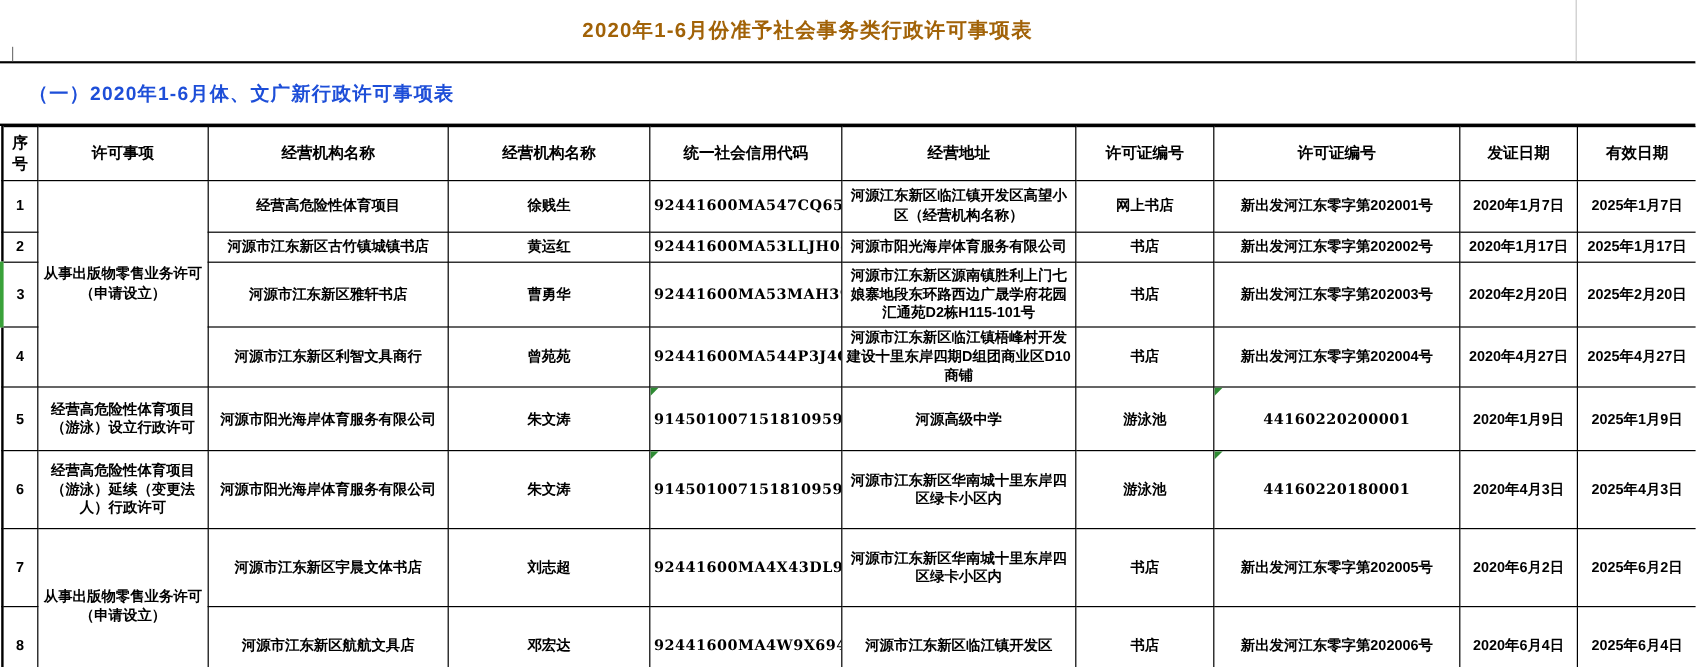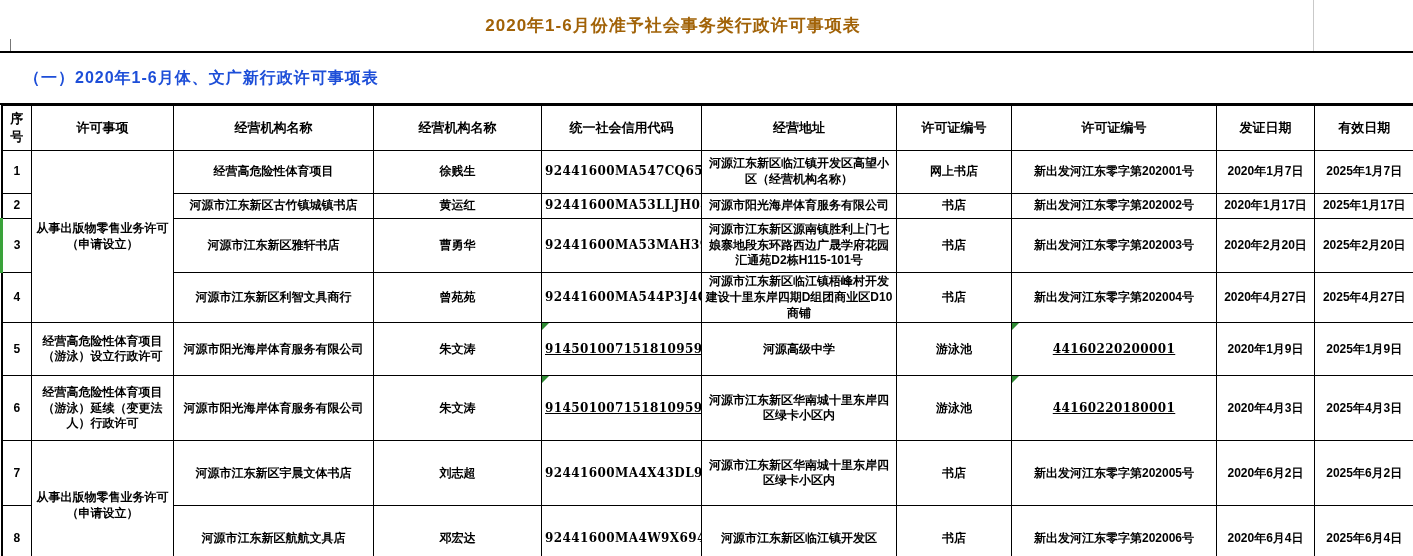--- a/index.html
+++ b/index.html
@@ -41,21 +41,21 @@
     border: 1px solid #000; text-align: center; vertical-align: middle;
     color: #000; padding: 1px 3px; overflow: hidden;
   }
   #license-table { border-left: 2px solid #000; border-right: 2px solid #000; border-bottom: 2px solid #000; }
   #license-table th { font-size: 13px; font-weight: bold; }
   #license-table td { font-size: 12px; font-weight: bold; line-height: 1.32; }
   td.code {
     font-family: "DejaVu Serif", "Liberation Serif", serif;
     font-weight: normal; font-size: 13px; letter-spacing: 0.4px; position: relative;
   }
-  td.flagged { position: relative; text-decoration: underline; }
+  td.flagged { position: relative; }
   .tri {
     position: absolute; top: 0; left: 0; width: 0; height: 0;
     border-top: 7px solid #2e8b33; border-right: 7px solid transparent;
   }
   td.sel-cell {
     border-left: 3px solid #3aa23a !important;
     border-top: 2px solid #000; border-bottom: 2px solid #000;
   }
 </style>
 </head>

